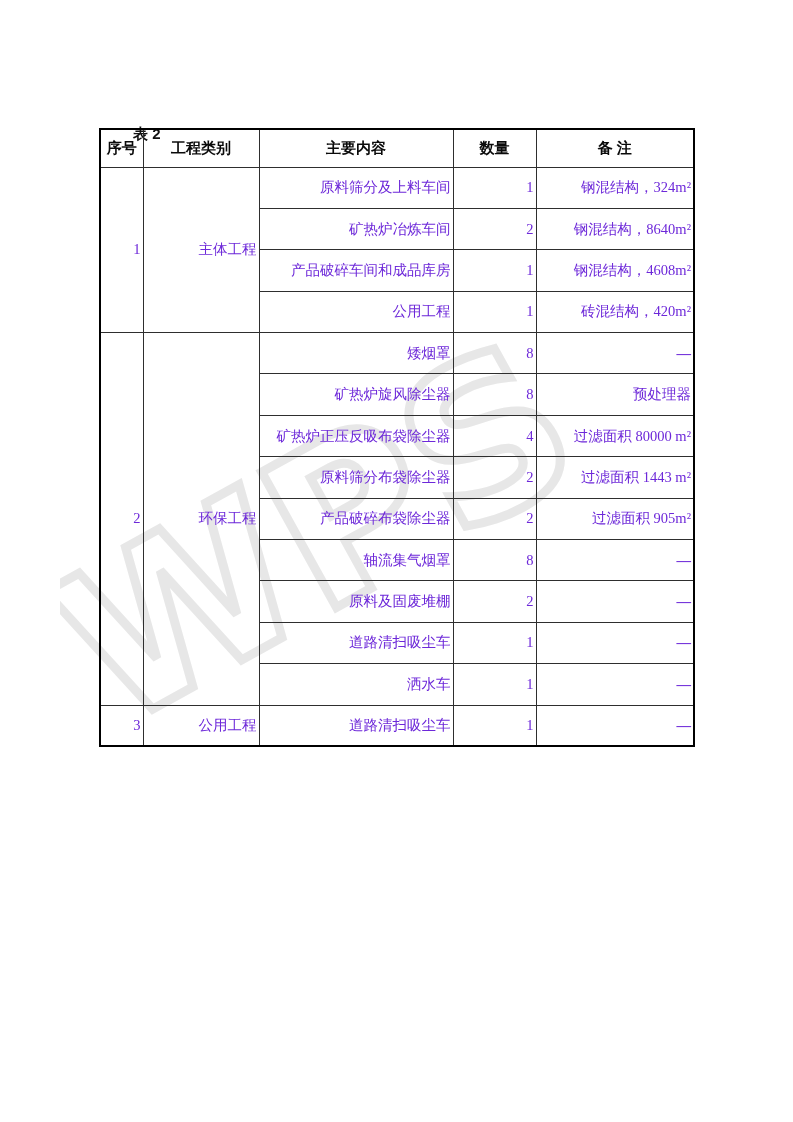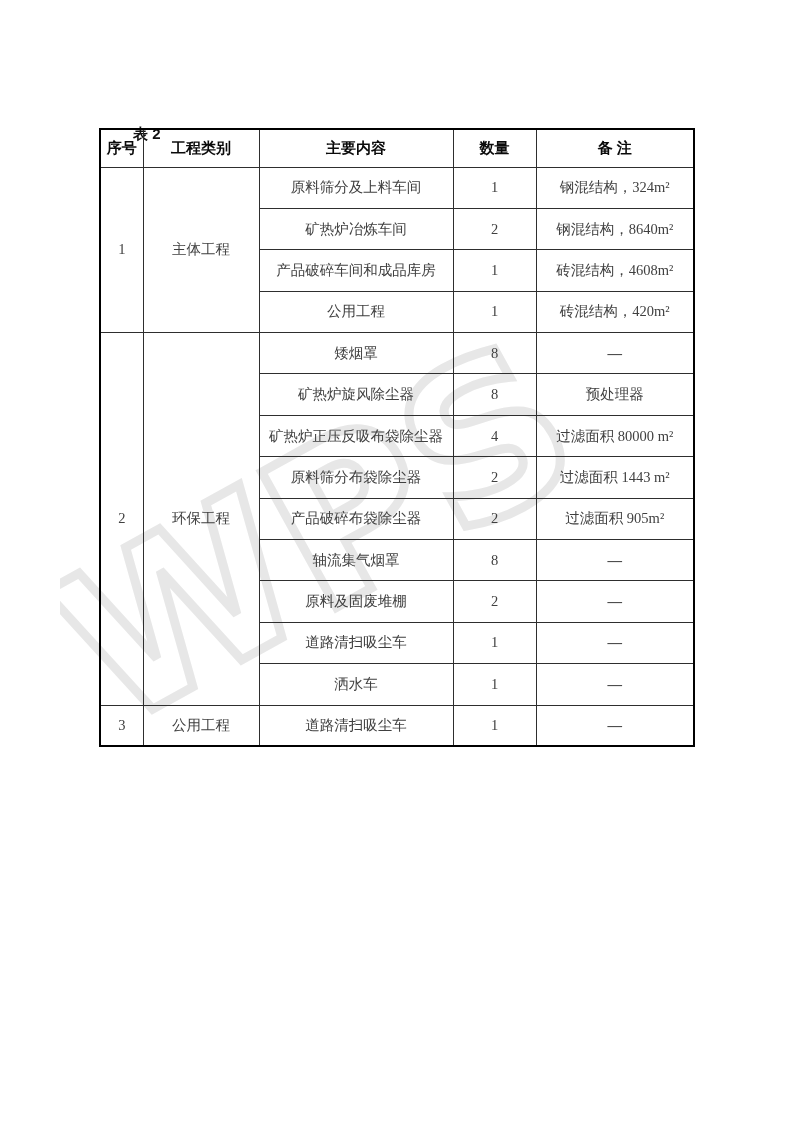--- a/index.html
+++ b/index.html
@@ -49,21 +49,21 @@
     font-size: 14.5px;
     padding: 0 2px;
     background: transparent;
   }
   table.main { border: 2px solid #000; }
   table.main th {
     height: 38px;
     font-family: "Liberation Sans", sans-serif;
     font-weight: bold; font-size: 15px; color: #0a0a0a;
   }
-  table.main td { height: 41.4px; color: #404040; }
+  table.main td { height: 41.4px; color: #6d28d9; text-align: right; }
   td.c-cat, td.c-no { font-size: 15px; }
   td.dash { font-weight: bold; letter-spacing: 0; }
   .pagenum {
     position: absolute; top: 1038px; left: 0; width: 100%;
     text-align: center;
     font-size: 13px; color: #222;
     z-index: 2;
   }
 </style>
 </head>
@@ -105,21 +105,21 @@
           <td class="c-note">钢混结构，324m²</td>
         </tr>
         <tr>
           <td class="c-content">矿热炉冶炼车间</td>
           <td class="c-qty">2</td>
           <td class="c-note">钢混结构，8640m²</td>
         </tr>
         <tr>
           <td class="c-content">产品破碎车间和成品库房</td>
           <td class="c-qty">1</td>
-          <td class="c-note">砖混结构，4608m²</td>
+          <td class="c-note">钢混结构，4608m²</td>
         </tr>
         <tr>
           <td class="c-content">公用工程</td>
           <td class="c-qty">1</td>
           <td class="c-note">砖混结构，420m²</td>
         </tr>
         <tr>
           <td class="c-no" rowspan="9">2</td>
           <td class="c-cat" rowspan="9">环保工程</td>
           <td class="c-content">矮烟罩</td>

